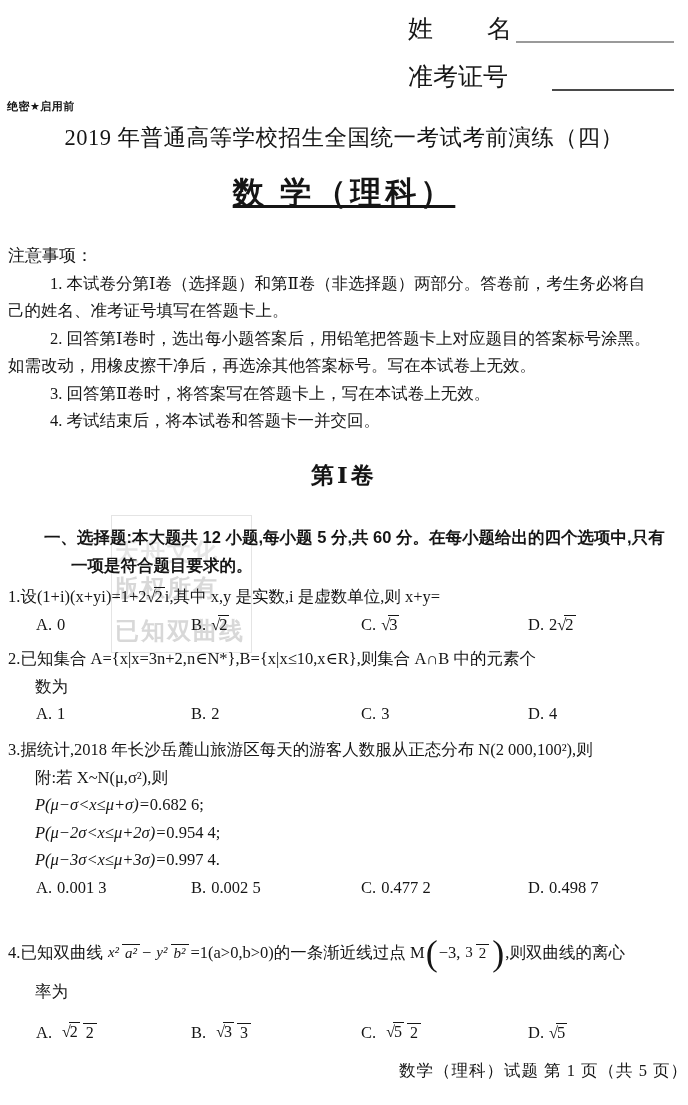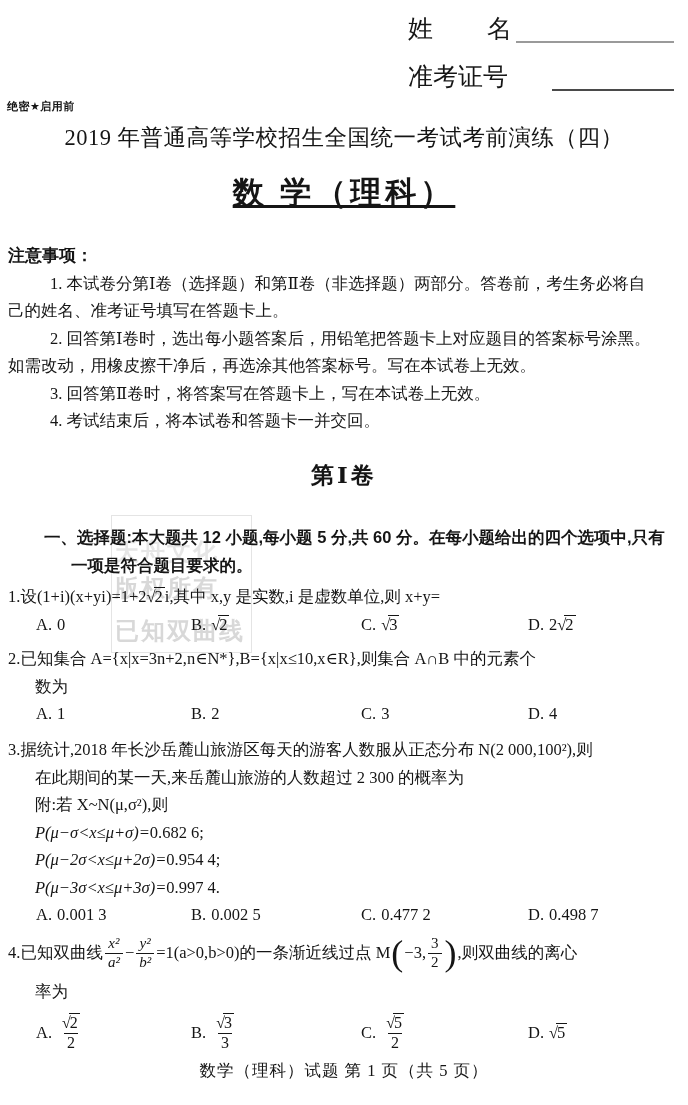--- a/index.html
+++ b/index.html
@@ -30,21 +30,21 @@
       font-weight:bold;font-size:11px;letter-spacing:0.5px;}
   .exam-title{position:absolute;top:122px;left:0;width:100%;text-align:center;
       font-size:22.5px;font-weight:500;letter-spacing:0.5px;white-space:nowrap;}
   .subject-title{position:absolute;top:172px;left:0;width:100%;text-align:center;
       font-family:"Liberation Sans","DejaVu Sans",sans-serif;
       font-weight:bold;font-size:31px;letter-spacing:4px;text-decoration:underline;}
   
   .notice{position:absolute;top:242px;left:8px;width:674px;
       font-size:16.5px;line-height:27.5px;}
   .notice-head{font-family:"Liberation Sans","DejaVu Sans",sans-serif;
-      font-weight:bold;font-size:17px;}
+      font-weight:normal;font-size:17px;}
   .n-first{text-indent:42px;}
   
   .part-head{position:absolute;top:460px;left:0;width:100%;text-align:center;
       font-size:23px;font-weight:600;letter-spacing:3px;}
   .intro{position:absolute;top:523px;left:8px;width:676px;
       font-family:"Liberation Sans","DejaVu Sans",sans-serif;
       font-weight:bold;font-size:16.5px;line-height:28px;margin-left:36px;}
   .i2{padding-left:27px;}
   
   .q{position:absolute;left:8px;width:674px;font-size:16.5px;line-height:27.5px;}
@@ -55,32 +55,32 @@
   .opt{display:flex;align-items:center;}
   .opt .ol{margin-right:5px;}
   .opts .opt:nth-child(1){width:155px;}
   .opts .opt:nth-child(2){width:170px;}
   .opts .opt:nth-child(3){width:167px;}
   .opts .opt:nth-child(4){flex:1;}
   
   .sq{white-space:nowrap;display:inline-block;text-indent:0;}
   .sq .rad{display:inline-block;border-top:1.4px solid currentColor;
       line-height:1.1;padding:0 2px 0 1px;margin-left:-2px;}
-  .frac{display:inline-flex;flex-direction:column;align-items:center;
+  .frac{display:inline-flex;flex-direction:row;align-items:center;
       vertical-align:middle;line-height:1.15;margin:0 2px;text-indent:0;}
   .frac .den{border-top:1.4px solid currentColor;padding:0 3px;}
   .frac .num{padding:0 3px 1px;}
   .itf{font-style:italic;}
   .q4line{display:flex;align-items:center;height:50px;}
   .q4line .frac{font-size:15px;}
   .bp{font-size:36px;font-weight:300;line-height:1;margin:0 1px;}
   .q4 .opts{margin-top:6px;min-height:42px;}
   .q4 .opts .frac{font-size:16px;}
   
-  .footer{position:absolute;top:1060px;left:0;width:100%;text-align:center;
+  .footer{position:absolute;top:1060px;left:0;width:100%;text-align:right;
       font-size:16.5px;letter-spacing:1px;}
 </style>
 </head>
 <body>
 
 <div class="page">
 
   <div class="wm">
     <div class="wm-row wm-r1">天舟文化</div>
     <div class="wm-row wm-r2">版权所有</div>
@@ -162,21 +162,20 @@
           </div>
         <div class="opt">
             <span class="ol">D.</span>
             <span>4</span>
           </div>
       </div>
     </div>
 
     <div class="q q3">
       <div class="hang"><span>3.</span><span>据统计,2018 年长沙岳麓山旅游区每天的游客人数服从正态分布 N(2 000,100²),则</span></div>
-      <div class="cont">在此期间的某一天,来岳麓山旅游的人数超过 2 300 的概率为</div>
       <div class="cont">附:若 X~N(μ,σ²),则</div>
       <div class="cont"><span class="itf">P(μ−σ&lt;x≤μ+σ)=</span><span>0.682 6;</span></div>
       <div class="cont"><span class="itf">P(μ−2σ&lt;x≤μ+2σ)=</span><span>0.954 4;</span></div>
       <div class="cont"><span class="itf">P(μ−3σ&lt;x≤μ+3σ)=</span><span>0.997 4.</span></div>
       <div class="opts">
         <div class="opt">
             <span class="ol">A.</span>
             <span>0.001 3</span>
           </div>
         <div class="opt">

